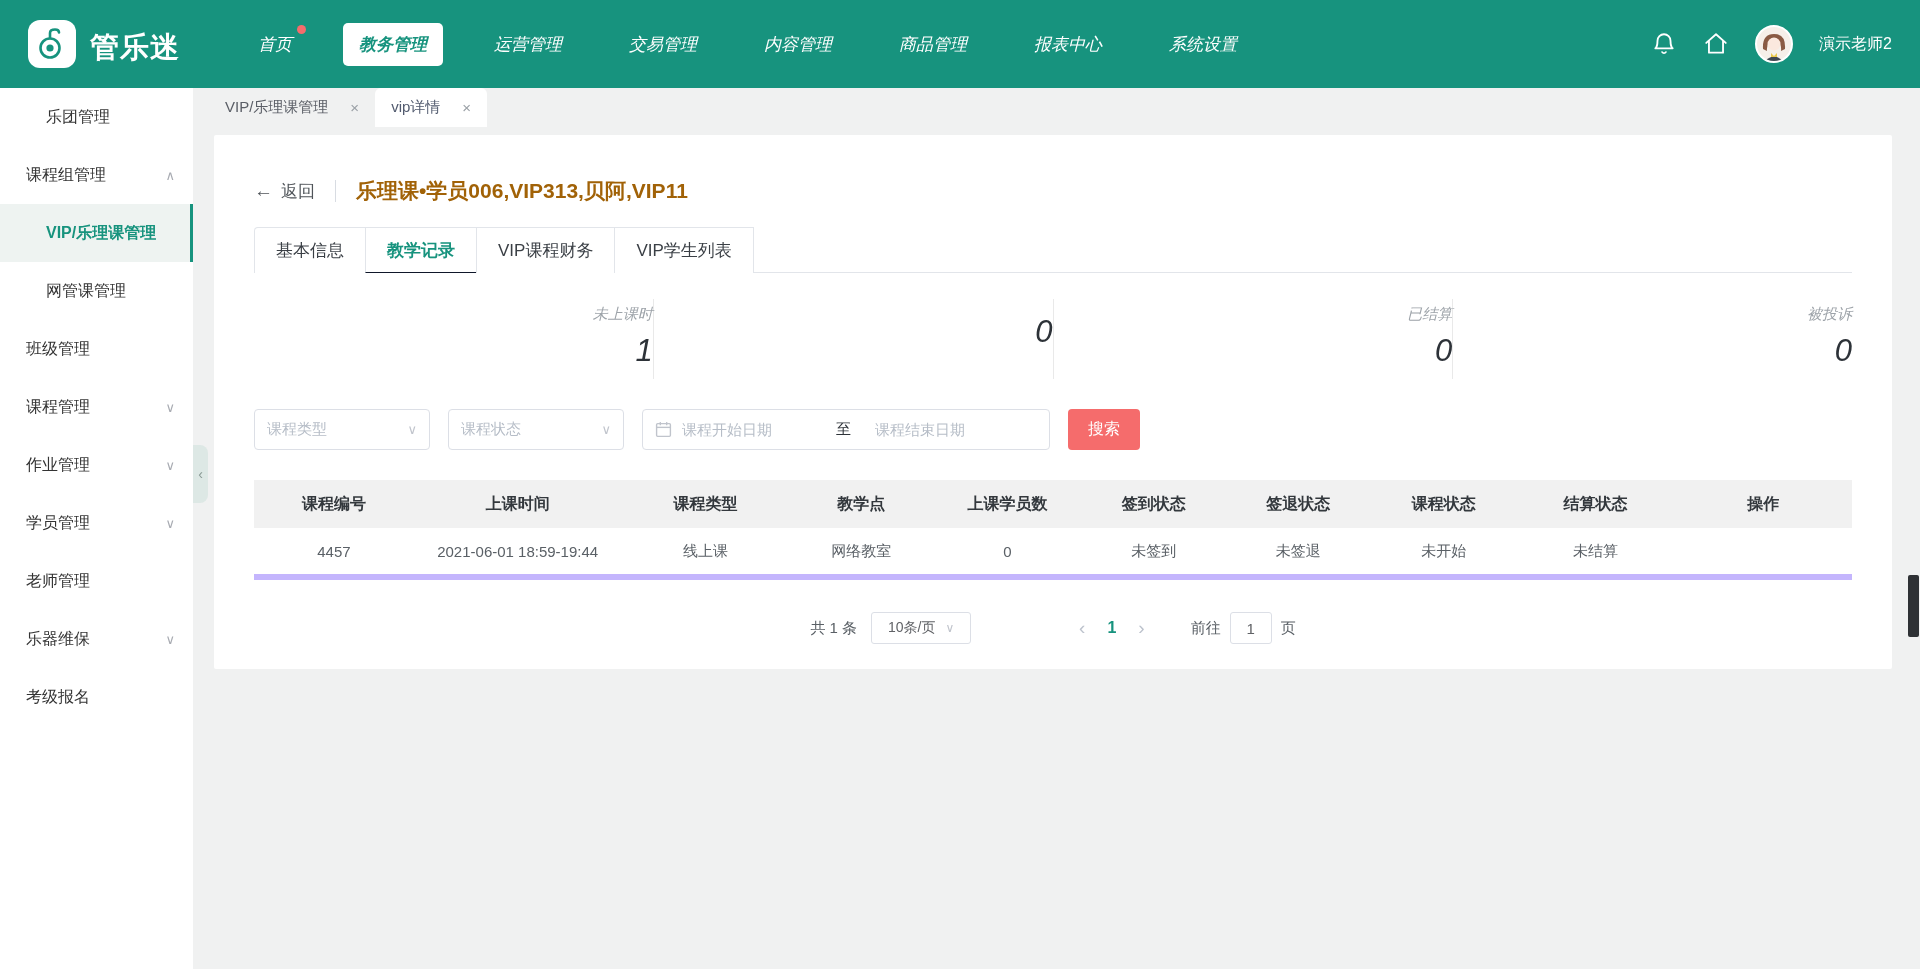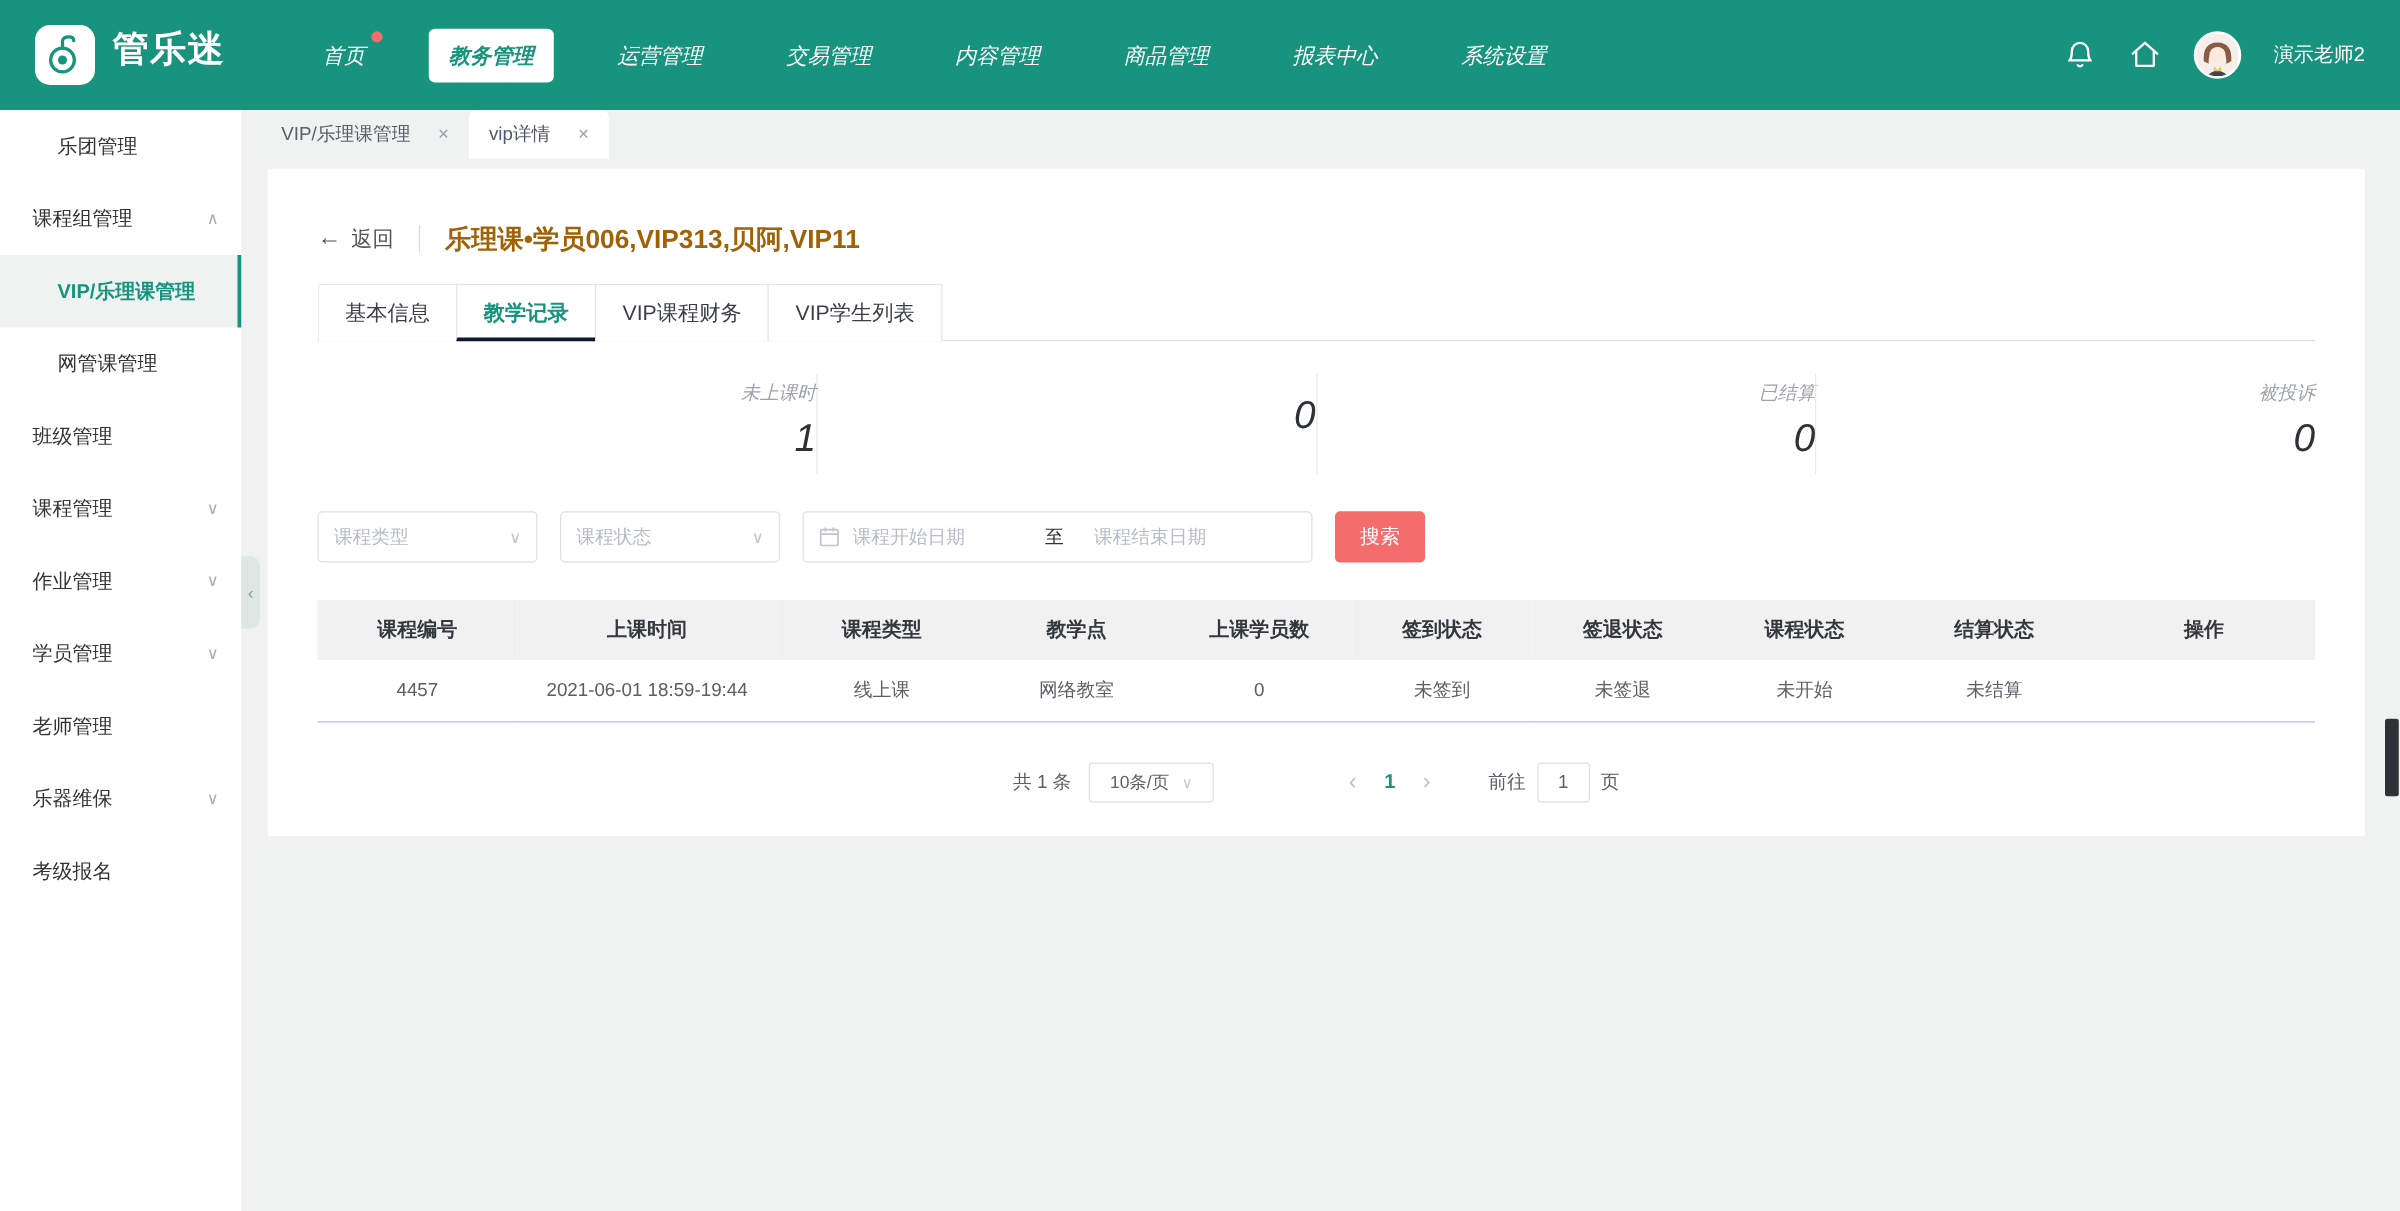--- a/index.html
+++ b/index.html
@@ -1,20 +1,20 @@
 <!DOCTYPE html>
 <html><head>
 <meta charset="utf-8">
 <style>
   * { margin:0; padding:0; box-sizing:border-box; }
   html,body { width:1920px; height:969px; overflow:hidden; font-family:"Liberation Sans","DejaVu Sans",sans-serif; background:#f0f1f1; }
 
   
   .topbar { position:absolute; left:0; top:0; width:1920px; height:88px; background:#17937e; display:flex; align-items:center; padding:0 28px; z-index:10; }
-  .logo-wrap { display:flex; align-items:flex-start; gap:14px;font-family:Liberation Mono, monospace; }
+  .logo-wrap { display:flex; align-items:flex-end; gap:14px;font-family:Liberation Mono, monospace; }
   .logo-box { width:48px; height:48px; background:#fff; border-radius:12px; display:flex; align-items:center; justify-content:center; }
   .logo-text { color:#fff; font-size:29px; font-weight:bold; letter-spacing:1px; }
   .topnav { display:flex; align-items:center; margin-left:62px; gap:35px;font-style:italic; }
   .topnav-item { position:relative; color:#fff; font-size:17px; padding:10px 16px; border-radius:5px; cursor:pointer; white-space:nowrap; }
   .topnav-item.active { background:#fff; color:#17937e; font-weight:bold; }
   .nav-badge { position:absolute; top:2px; right:2px; width:9px; height:9px; border-radius:50%; background:#f56c6c; }
   .topbar-right { margin-left:auto; display:flex; align-items:center; gap:26px; }
   .tb-icon { width:26px; height:26px; cursor:pointer; }
   .avatar { width:38px; height:38px; border-radius:50%; background:#fff; overflow:hidden; border:2px solid #fff; cursor:pointer; }
   .username { color:#fff; font-size:16px; cursor:pointer; }
@@ -38,41 +38,41 @@
 
   .detail-header { display:flex; align-items:center; padding-top:42px; }
   .back-btn { display:flex; align-items:center; gap:8px; font-size:17px; color:#4f5459; cursor:pointer; }
   .back-arrow { font-size:19px; color:#4f5459; }
   .hdr-divider { width:1px; height:22px; background:#d8dce2; margin:0 20px; }
   .detail-title { font-size:21px; font-weight:bold; color:#a16207; }
 
   .card-tabs { display:flex; margin-top:22px; border-bottom:1px solid #e2e5ea; }
   .card-tab { padding:0 21px; height:46px; line-height:45px; font-size:17px; color:#3a3f45; background:#fff; border:1px solid #e2e5ea; border-bottom:none; margin-bottom:-1px; margin-left:-1px; cursor:pointer; }
   .card-tab:first-child { margin-left:0; border-radius:4px 0 0 0; }
-  .card-tab.active { color:#17937e; font-weight:bold; border-bottom:3px solid #0f172a; }
+  .card-tab.active { color:#17937e; font-weight:bold; border-bottom:1px solid #0f172a; }
 
   .stats-row { display:flex; margin-top:26px; }
   .stat { flex:1; text-align:right; padding:6px 0 10px;font-style:italic; }
   .stat:not(:last-child) { border-right:1px solid #e9e9e9; }
   .stat-label { font-size:15px; color:#9da3a9; }
   .stat-value { font-size:31px; color:#2d3238; margin-top:9px; }
 
   .filter-row { display:flex; align-items:center; margin-top:30px; gap:18px; }
   .sel { width:176px; height:41px; border:1px solid #dcdfe6; border-radius:4px; display:flex; align-items:center; padding:0 12px; cursor:pointer; background:#fff; }
   .sel-placeholder { font-size:15px; color:#b6bdc7; }
   .sel .chev { margin-left:auto; color:#c0c4cc; font-size:13px; }
   .date-range { width:408px; height:41px; border:1px solid #dcdfe6; border-radius:4px; display:flex; align-items:center; padding:0 12px; gap:10px; background:#fff; cursor:text; }
   .date-input { border:none; outline:none; width:130px; font-size:15px; color:#606266; font-family:inherit; background:transparent; }
   .date-input::placeholder { color:#b6bdc7; }
   .date-sep { font-size:15px; color:#2d3238; padding:0 14px; }
   .search-btn { width:72px; height:41px; background:#f56c6c; color:#fff; font-size:16px; border:none; border-radius:4px; cursor:pointer; font-family:inherit; }
 
   table.data { width:100%; margin-top:30px; border-collapse:collapse; table-layout:fixed; }
   table.data th { background:#f1f1f1; height:48px; font-size:16px; color:#33383d; font-weight:bold; text-align:center; }
-  table.data td { height:49px; font-size:15px; color:#5a6066; text-align:center; border-bottom:1px solid #c4b5fd; background:#fff; }
+  table.data td { height:49px; font-size:15px; color:#5a6066; text-align:center; border-bottom:6px solid #c4b5fd; background:#fff; }
   .c1{width:10%}.c2{width:13%}.c3{width:10.5%}.c4{width:9%}.c5{width:9.3%}.c6{width:9%}.c7{width:9.1%}.c8{width:9.1%}.c9{width:9.9%}.c10{width:11.1%}
 
   .pagination { display:flex; align-items:center; justify-content:center; margin-top:32px; font-size:15px; color:#5a6066; }
   .pg-total { margin-right:14px; }
   .pg-size { width:100px; height:32px; border:1px solid #dcdfe6; border-radius:3px; display:flex; align-items:center; justify-content:center; gap:10px; font-size:14px; color:#606266; cursor:pointer; }
   .pg-size .chev { color:#c0c4cc; font-size:12px; }
   .pg-arrow { color:#bcc2cc; font-size:19px; cursor:pointer; padding:0 6px; }
   .pg-prev { margin-left:102px; }
   .pg-page { color:#17937e; font-weight:bold; font-size:16px; padding:0 16px; cursor:pointer; }
   .pg-goto { margin-left:40px; display:flex; align-items:center; gap:9px; }

